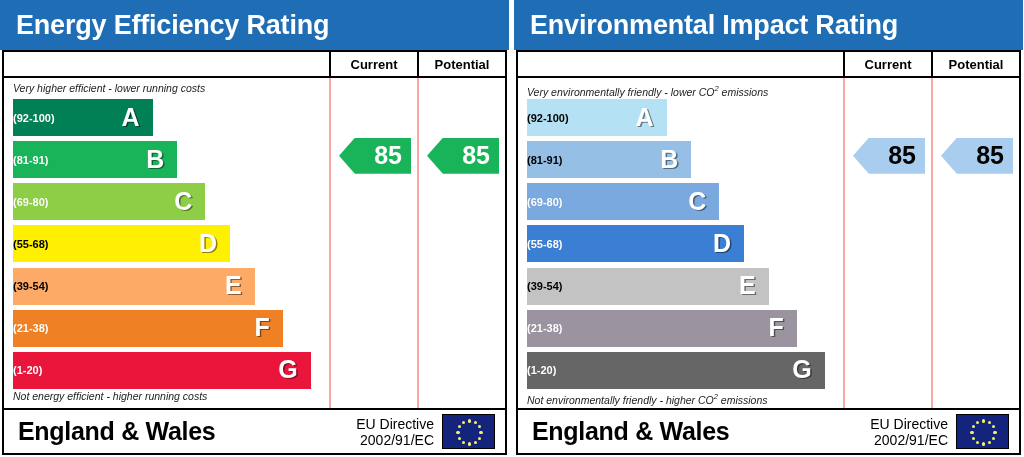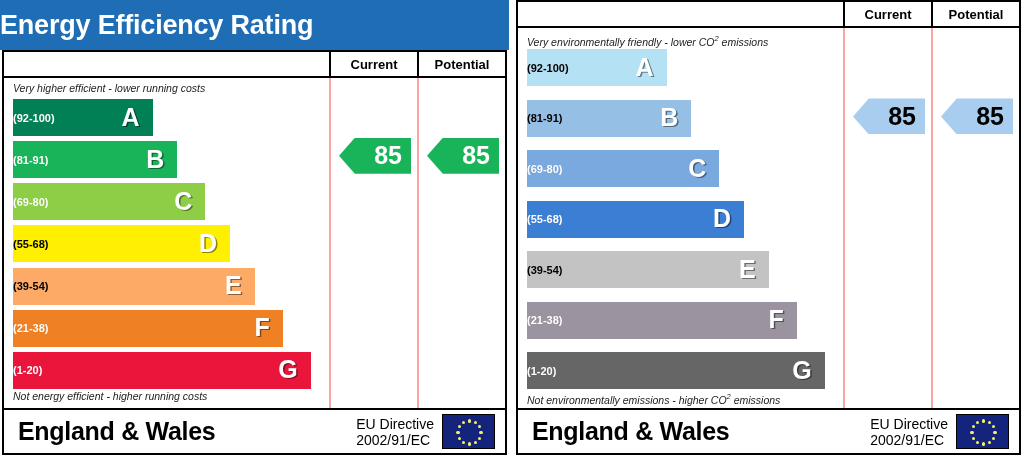--- a/index.html
+++ b/index.html
@@ -21,21 +21,21 @@
     display: flex;
     flex-direction: column;
     position: relative;
   }
   
   .panel-header {
     height: 50px;
     background: #1f6db4;
     display: flex;
     align-items: center;
-    padding-left: 0;
+    padding-left: 16px;
     flex: 0 0 50px;
   }
   .panel-header .title {
     color: #ffffff;
     font-size: 27px;
     font-weight: bold;
     letter-spacing: -0.2px;
     line-height: 1;
   }
   
@@ -153,21 +153,21 @@
     flex: 1 1 auto;
     font-size: 25px;
     font-weight: bold;
     color: #000;
     padding-left: 14px;
     letter-spacing: -0.3px;
   }
   .directive {
     font-size: 14px;
     line-height: 16px;
-    text-align: left;
+    text-align: right;
     color: #000;
     padding-right: 8px;
   }
   .eu-flag {
     width: 53px;
     height: 35px;
     background: #14237c;
     border: 1px solid #000;
     margin-right: 10px;
     position: relative;
@@ -257,20 +257,23 @@
           <span class="star" style="left: 24.8px; top: 27.3px;"></span>
           <span class="star" style="left: 19.05px; top: 25.7593px;"></span>
           <span class="star" style="left: 14.8407px; top: 21.55px;"></span>
           <span class="star" style="left: 13.3px; top: 15.8px;"></span>
           <span class="star" style="left: 14.8407px; top: 10.05px;"></span>
           <span class="star" style="left: 19.05px; top: 5.84071px;"></span>
         </div>
       </div>
     </div>
     <div class="panel">
+      <div class="panel-header">
+        <div class="title">Environmental Impact Rating</div>
+      </div>
       <div class="panel-body">
         <div class="col-head">
           <div class="ch-spacer"></div>
           <div class="ch-cell">Current</div>
           <div class="ch-cell">Potential</div>
         </div>
         <div class="chart-area">
           <div class="bands-col">
             <div class="cap"><span>Very environmentally friendly - lower CO</span><sup>2</sup><span> emissions</span></div>
             <div class="bars">
@@ -296,21 +299,21 @@
               </div>
               <div class="bar" style="background: rgb(155, 147, 160); width: 87%;">
                 <span class="range">(21-38)</span>
                 <span class="letter">F</span>
               </div>
               <div class="bar" style="background: rgb(102, 102, 102); width: 96%;">
                 <span class="range">(1-20)</span>
                 <span class="letter">G</span>
               </div>
             </div>
-            <div class="cap"><span>Not environmentally emissions - higher CO</span><sup>2</sup><span> emissions</span></div>
+            <div class="cap"><span>Not environmentally friendly - higher CO</span><sup>2</sup><span> emissions</span></div>
           </div>
           <div class="val-col">
             <div class="arrow" style="background: rgb(168, 205, 238); color: rgb(0, 0, 0); top: calc(21.4286% - 11px);">
               <span>85</span>
             </div>
           </div>
           <div class="val-col">
             <div class="arrow" style="background: rgb(168, 205, 238); color: rgb(0, 0, 0); top: calc(21.4286% - 11px);">
               <span>85</span>
             </div>

